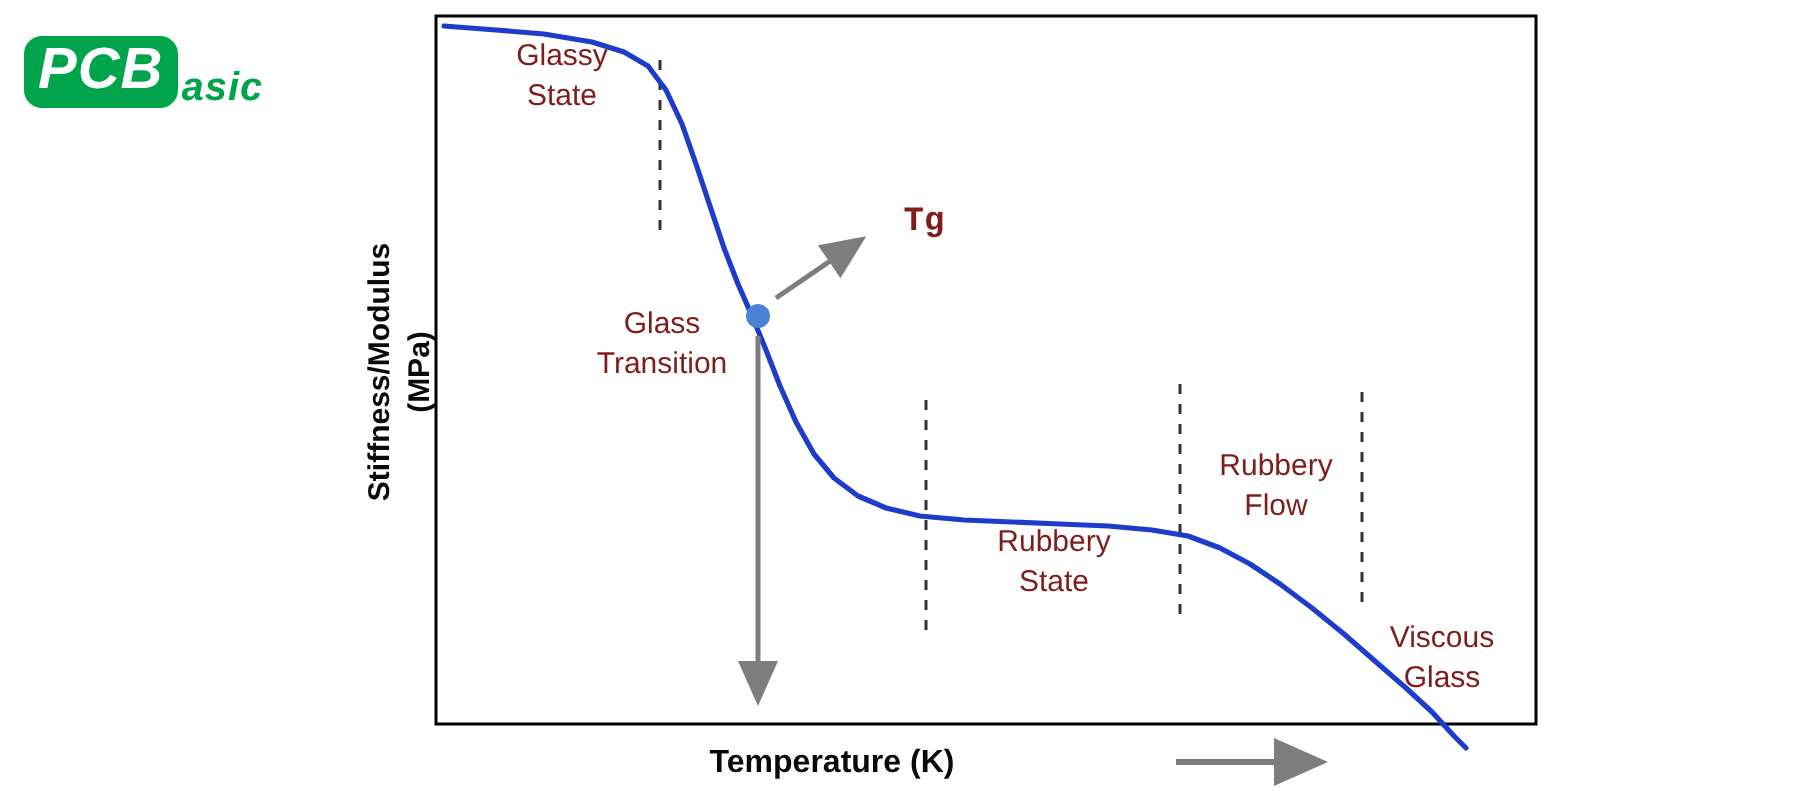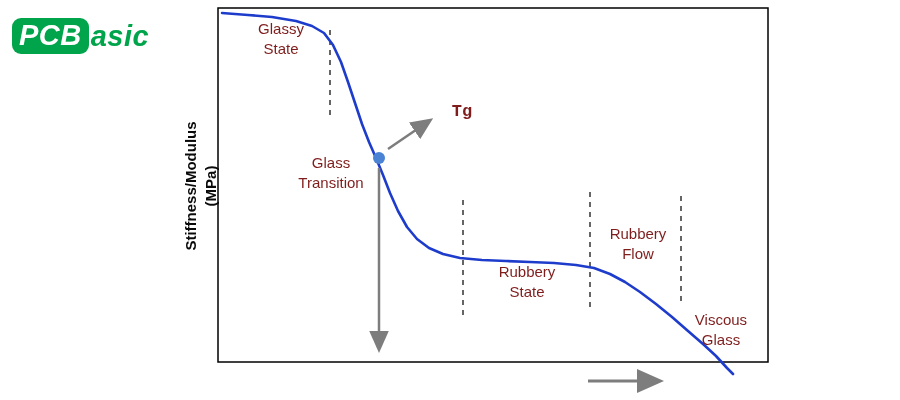--- a/index.html
+++ b/index.html
@@ -17,27 +17,27 @@
     position:absolute;left:200px;top:186px;
     transform:translate(-50%,-50%) rotate(-90deg);
     transform-origin:center;white-space:pre-line;text-align:center;
     font-weight:bold;font-size:15px;line-height:1.3;color:#0a0a0a;
   }
   .x-axis-label{
     position:absolute;left:416px;top:382px;transform:translate(-50%,-50%);
     font-weight:bold;font-size:16px;color:#0a0a0a;white-space:nowrap;
   }
   .logo{
-    position:absolute;left:12px;top:18px;display:flex;align-items:center;
+    position:absolute;left:12px;top:18px;display:flex;align-items:flex-end;
     font-style:italic;font-weight:bold;letter-spacing:.5px;
   }
   .logo-box{
     color:#ffffff;font-size:29px;padding:3px 7px 4px 7px;border-radius:9px;line-height:1;
   }
-  .logo-asic{font-size:29px;margin-left:2px;line-height:1;}
+  .logo-asic{font-size:20px;margin-left:2px;line-height:1;}
 </style>
 </head>
 <body>
 
 <div class="canvas">
 
   <svg id="plot" class="plot-svg" viewBox="0 0 900 400" xmlns="http://www.w3.org/2000/svg">
     <defs>
       <marker id="arrowhead" markerWidth="9" markerHeight="8" refX="7" refY="4" orient="auto">
         <path id="arrowheadPath" d="M0,0 L9,4 L0,8 Z" fill="#7D7D7D"></path>
@@ -63,20 +63,21 @@
       </g>
   </svg>
 
   <div class="logo">
     <span class="logo-box" id="logoBox" style="background: rgb(0, 164, 74);">PCB</span>
     <span class="logo-asic" id="logoAsic" style="color: rgb(0, 164, 74);">asic</span>
   </div>
 
   <div class="y-axis-label">Stiffness/Modulus
 (MPa)</div>
+  <div class="x-axis-label">Temperature (K)</div>
 
   <div class="plot-label" style="left:281px;top:38px;">Glassy
 State</div>
   <div class="plot-label" style="left:331px;top:172px;">Glass
 Transition</div>
   <div class="plot-label tg-label" style="left:462px;top:112px;font-family:Liberation Mono, monospace;">Tg</div>
   <div class="plot-label" style="left:527px;top:281px;">Rubbery
 State</div>
   <div class="plot-label" style="left:638px;top:243px;">Rubbery
 Flow</div>

